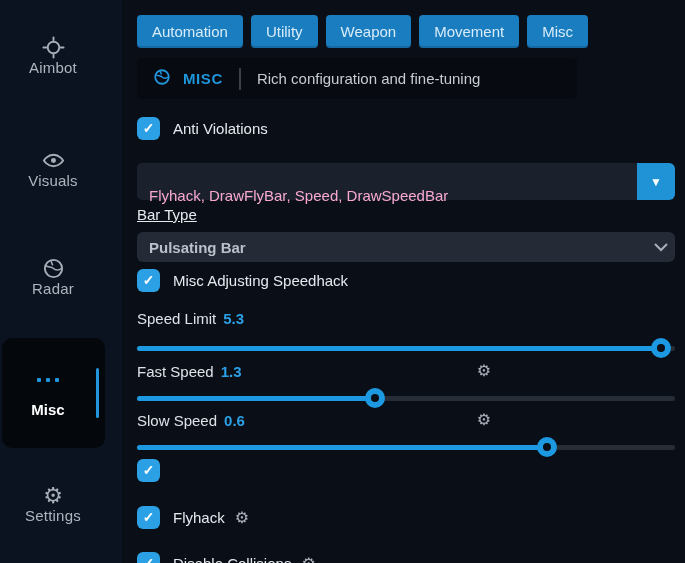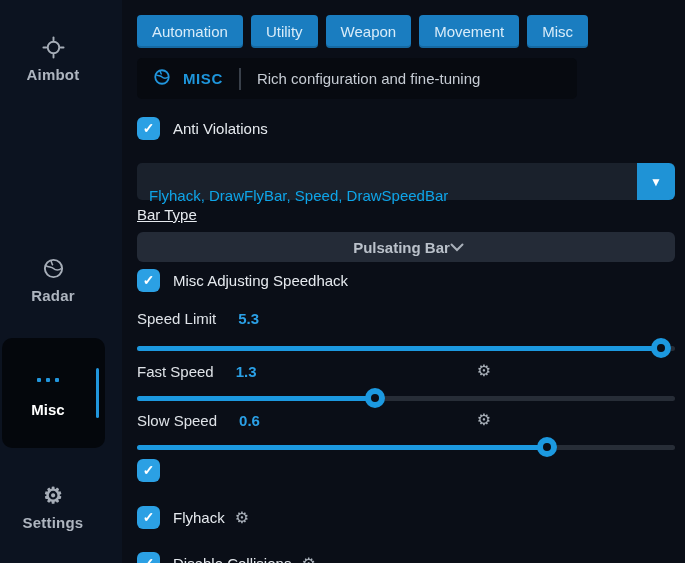--- a/index.html
+++ b/index.html
@@ -11,23 +11,22 @@
     position:relative;
   }
 
   
   .sidebar {
     position:absolute; left:0; top:0; width:122px; height:563px;
     background:#0c1320;
   }
   .side-item {
     position:absolute; left:0; width:106px; text-align:center;
-    display:flex; flex-direction:column; align-items:center; gap:7px;
+    display:flex; flex-direction:column; align-items:center; 
     cursor:pointer;
-    font-weight:bold;
   }
   .side-item .lbl { font-size:15px; color:#aeb5bf; letter-spacing:.2px; }
   .side-item svg { display:block; }
 
   .side-card {
     position:absolute; left:2px; top:338px; width:103px; height:110px;
     background:#04070c; border-radius:10px;
   }
   .side-card .dots {
     position:absolute; top:40px; left:0; width:92px;
@@ -73,39 +72,39 @@
     flex:0 0 auto;
   }
   .check-row .lbl { font-size:15px; color:#e6eaef; }
   .check-row .gear-inline { font-size:16px; color:#aab1ba; margin-left:-3px; cursor:pointer; }
 
   .multiselect {
     position:absolute; top:163px; left:0; width:538px; height:37px;
     background:#1a212c; border-radius:5px; cursor:pointer;
     display:flex; align-items:center;
   }
-  .multiselect .value { padding-left:12px; font-size:15px; color:#0ea5e9;margin-top:28px; }
+  .multiselect .value { padding-left:12px; font-size:15px; color:#f9a8d4;margin-top:28px; }
   .multiselect .dd-btn {
     position:absolute; right:0; top:0; width:38px; height:37px;
     background:#1f93d6; border:none; border-radius:0 6px 6px 0;
     color:#ffffff; font-size:12px; cursor:pointer;
     display:flex; align-items:center; justify-content:center;
   }
 
   .field-label { position:absolute; left:0; font-size:15px; color:#e6eaef;text-decoration:underline; }
 
   .select {
     position:absolute; top:232px; left:0; width:538px; height:30px;
     background:#242b37; border-radius:6px; cursor:pointer;
-    display:flex; align-items:center; justify-content:center;
+    display:flex; align-items:center; justify-content:space-between;
     padding:0 7px 0 12px;
   }
   .select .value { font-size:15px; font-weight:600; color:#bac1ca; }
 
-  .slider-head { position:absolute; left:0; height:18px; display:flex; align-items:center; gap:22px; }
+  .slider-head { position:absolute; left:0; height:18px; display:flex; align-items:center; gap:7px; }
   .slider-head .lbl { font-size:15px; color:#dfe3e8; }
   .slider-head .val { font-size:15px; font-weight:bold; color:#2ba0e6; }
 
   .gear-abs {
     position:absolute; left:338px; width:18px; text-align:center;
     font-size:16px; color:#aab1ba; cursor:pointer; line-height:18px;
   }
 
   .slider { position:absolute; left:0; width:538px; height:20px; cursor:pointer; }
   .slider .track {
@@ -136,20 +135,29 @@
         <circle cx="12" cy="12" r="6"></circle>
         <line x1="12" y1="1.5" x2="12" y2="4.5"></line>
           <line x1="12" y1="19.5" x2="12" y2="22.5"></line>
         <line x1="1.5" y1="12" x2="4.5" y2="12"></line>
           <line x1="19.5" y1="12" x2="22.5" y2="12"></line>
       </svg>
     </span>
     <span class="lbl">Aimbot</span>
   </div>
 
+  <div class="side-item" style="top:149px">
+    <span>
+      <svg width="23" height="23" viewBox="0 0 24 24" fill="none" stroke="#a7aeb8" stroke-width="2">
+        <path d="M2 12s3.5-6 10-6 10 6 10 6-3.5 6-10 6S2 12 2 12z"></path>
+        <circle cx="12" cy="12" r="2.6" fill="#a7aeb8" stroke="none"></circle>
+      </svg>
+    </span>
+    <span class="lbl">Visuals</span>
+  </div>
 
   <div class="side-item" style="top:257px">
     <span>
       <svg width="23" height="23" viewBox="0 0 24 24" fill="none" stroke="#a7aeb8" stroke-width="2">
         <circle cx="12" cy="12" r="9"></circle>
         <path d="M4 9c3 2 6 1 8 3s6 2 8 0" stroke-width="1.6"></path>
         <path d="M9 3.5c1.5 2 1 4 2.5 5" stroke-width="1.6"></path>
       </svg>
     </span>
     <span class="lbl">Radar</span>

